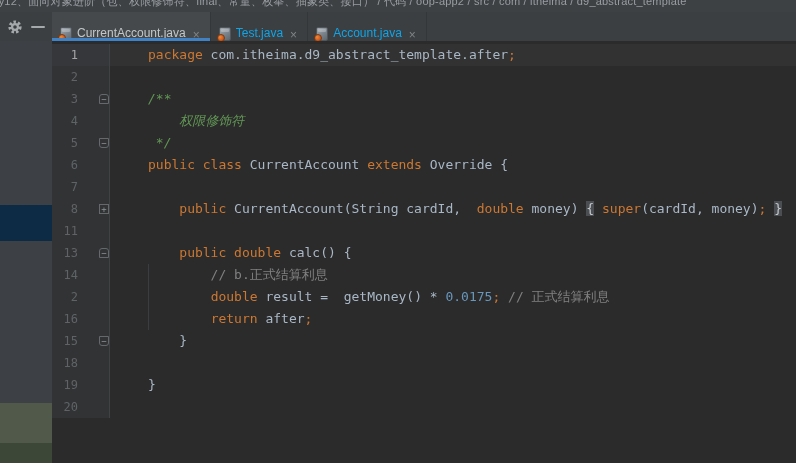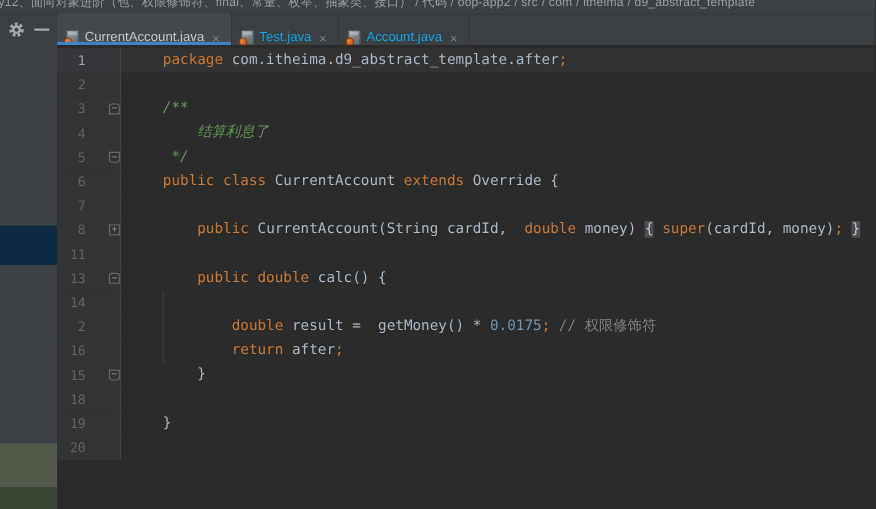--- a/index.html
+++ b/index.html
@@ -124,29 +124,29 @@
     <div class="sel-navy"></div>
     <div class="sel-green"></div>
     <div class="sel-olive"></div>
   </div>
 
   <div id="editor">
     <div id="code-rows">
         <div class="row current"><div class="gutter-cell"><div class="lnum">1</div></div><div class="code-text"><span class="tk-kw">package</span><span class="tk-pl"> com.itheima.d9_abstract_template.after</span><span class="tk-semi">;</span></div></div>
         <div class="row"><div class="gutter-cell"><div class="lnum">2</div></div><div class="code-text"></div></div>
         <div class="row"><div class="gutter-cell"><div class="lnum">3</div></div><div class="fold-box start">−</div><div class="code-text"><span class="tk-doc">/**</span></div></div>
-        <div class="row"><div class="gutter-cell"><div class="lnum">4</div></div><div class="code-text"><span class="tk-doc">    结算利息了</span></div></div>
+        <div class="row"><div class="gutter-cell"><div class="lnum">4</div></div><div class="code-text"><span class="tk-doc">    权限修饰符</span></div></div>
         <div class="row"><div class="gutter-cell"><div class="lnum">5</div></div><div class="fold-box end">−</div><div class="code-text"><span class="tk-doc"> */</span></div></div>
         <div class="row"><div class="gutter-cell"><div class="lnum">6</div></div><div class="code-text"><span class="tk-kw">public class</span><span class="tk-pl"> CurrentAccount </span><span class="tk-kw">extends</span><span class="tk-pl"> Override {</span></div></div>
         <div class="row"><div class="gutter-cell"><div class="lnum">7</div></div><div class="code-text"></div></div>
         <div class="row"><div class="gutter-cell"><div class="lnum">8</div></div><div class="fold-box plus">+</div><div class="code-text"><span class="tk-pl">    </span><span class="tk-kw">public</span><span class="tk-pl"> CurrentAccount(String cardId,  </span><span class="tk-kw">double</span><span class="tk-pl"> money) </span><span class="tk-fold">{</span><span class="tk-pl"> </span><span class="tk-kw">super</span><span class="tk-pl">(cardId, money)</span><span class="tk-semi">;</span><span class="tk-pl"> </span><span class="tk-fold">}</span></div></div>
         <div class="row"><div class="gutter-cell"><div class="lnum">11</div></div><div class="code-text"></div></div>
         <div class="row"><div class="gutter-cell"><div class="lnum">13</div></div><div class="fold-box start">−</div><div class="code-text"><span class="tk-pl">    </span><span class="tk-kw">public double</span><span class="tk-pl"> calc() {</span></div></div>
-        <div class="row"><div class="gutter-cell"><div class="lnum">14</div></div><div class="guide" style="left: 96.32px;"></div></div>
-        <div class="row"><div class="gutter-cell"><div class="lnum">2</div></div><div class="guide" style="left: 96.32px;"></div><div class="code-text"><span class="tk-pl">        </span><span class="tk-kw">double</span><span class="tk-pl"> result =  getMoney() * </span><span class="tk-num">0.0175</span><span class="tk-semi">;</span><span class="tk-cmt"> // 权限修饰符</span></div></div>
+        <div class="row"><div class="gutter-cell"><div class="lnum">14</div></div><div class="guide" style="left: 96.32px;"></div><div class="code-text"><span class="tk-cmt">        // b.正式结算利息</span></div></div>
+        <div class="row"><div class="gutter-cell"><div class="lnum">2</div></div><div class="guide" style="left: 96.32px;"></div><div class="code-text"><span class="tk-pl">        </span><span class="tk-kw">double</span><span class="tk-pl"> result =  getMoney() * </span><span class="tk-num">0.0175</span><span class="tk-semi">;</span><span class="tk-cmt"> // 正式结算利息</span></div></div>
         <div class="row"><div class="gutter-cell"><div class="lnum">16</div></div><div class="guide" style="left: 96.32px;"></div><div class="code-text"><span class="tk-pl">        </span><span class="tk-kw">return</span><span class="tk-pl"> after</span><span class="tk-semi">;</span></div></div>
         <div class="row"><div class="gutter-cell"><div class="lnum">15</div></div><div class="fold-box end">−</div><div class="code-text"><span class="tk-pl">    }</span></div></div>
         <div class="row"><div class="gutter-cell"><div class="lnum">18</div></div><div class="code-text"></div></div>
         <div class="row"><div class="gutter-cell"><div class="lnum">19</div></div><div class="code-text"><span class="tk-pl">}</span></div></div>
         <div class="row"><div class="gutter-cell"><div class="lnum">20</div></div><div class="code-text"></div></div>
       </div>
   </div>
 
 </div>
 

